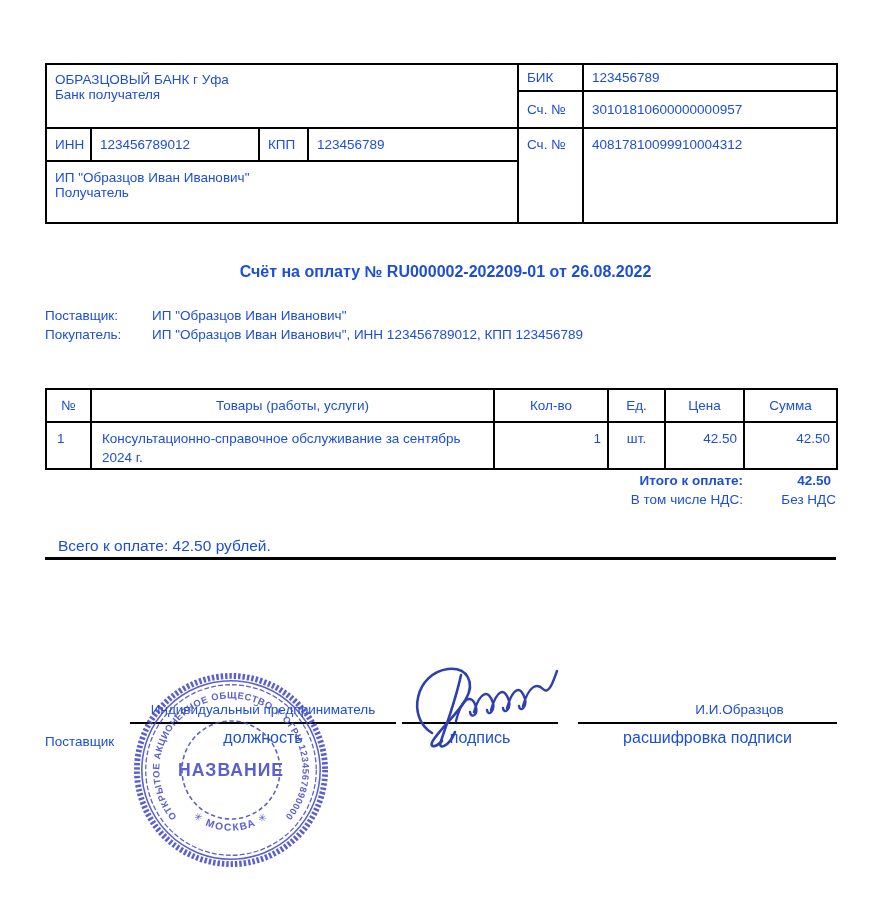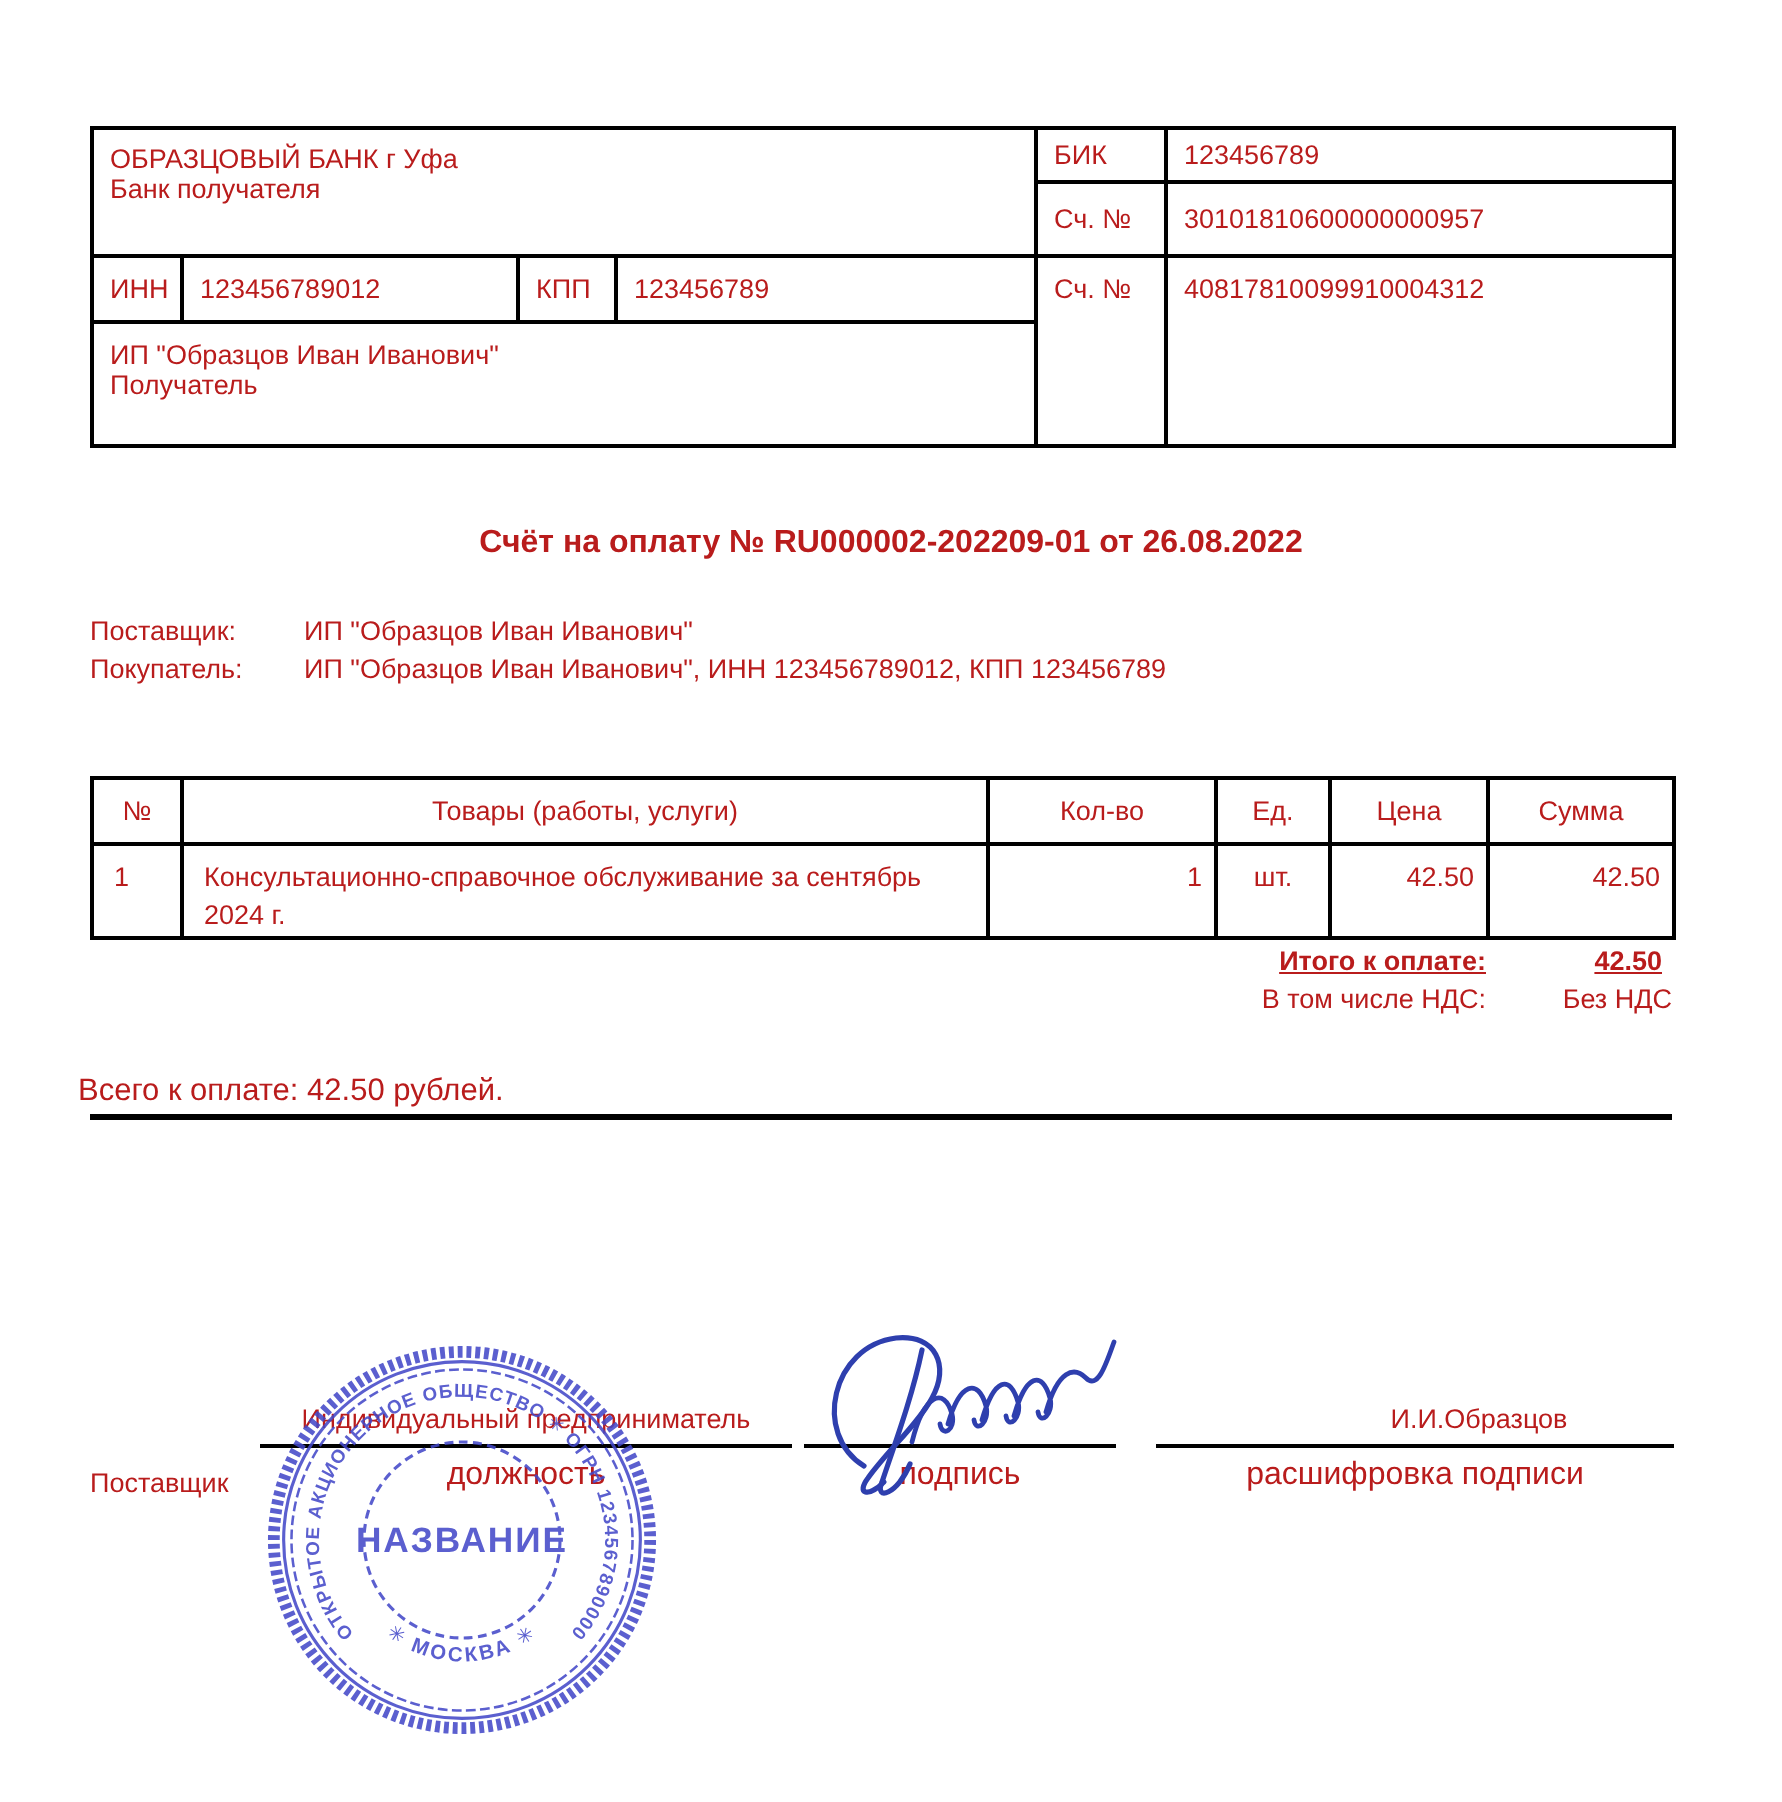--- a/index.html
+++ b/index.html
@@ -2,21 +2,21 @@
 <html style="--stamp-color: #4348c8; --signature-color: #2e3fae;"><head>
 <meta charset="utf-8">
 <style>
   * { margin:0; padding:0; box-sizing:border-box; }
   html,body { background:#fff; }
   .page {
     position:relative;
     width:891px; height:901px;
     background:#fff;
     font-family:"Liberation Sans","DejaVu Sans",sans-serif;
-    color:#b91c1c;
+    color:#1d4ed8;
     font-size:13.5px;
     overflow:hidden;
   }
   
   table { border-collapse:collapse; table-layout:fixed; }
   .bank-table { position:absolute; left:45px; top:63px; width:791px; }
   .bank-table td { border:2px solid #000; font-size:13.5px; padding:0 8px; vertical-align:middle; overflow:hidden; }
   .bank-table .stack { vertical-align:top; padding:0; }
   .stack-inner { display:flex; flex-direction:column; justify-content:space-between; height:100%; padding:7px 8px 7px 8px; }
   .bank-table .top-align { vertical-align:top; padding-top:8px; }
@@ -29,24 +29,24 @@
   .items-table { position:absolute; left:45px; top:388px; width:791px; }
   .items-table th, .items-table td { border:2px solid #000; font-size:13.5px; font-weight:normal; }
   .items-table th { text-align:center; }
   .items-table td { vertical-align:top; padding-top:6px; line-height:19px; }
   .cell-left   { text-align:left;  padding-left:10px; padding-right:8px; }
   .cell-right  { text-align:right; padding-right:6px; }
   .cell-center { text-align:center; }
   
   .totals { position:absolute; left:45px; top:471px; width:791px; }
   .trow { display:flex; justify-content:flex-end; line-height:19px; }
-  .trow.bold { font-weight:bold;text-decoration:underline; }
+  .trow.bold { font-weight:bold; }
   .t-value { width:93px; text-align:right; }
   .t-value.pad { padding-right:5px; }
-  .grand-total { position:absolute; left:39px; top:537px; font-size:15.5px; }
+  .grand-total { position:absolute; left:58px; top:537px; font-size:15.5px; }
   .thick-rule { position:absolute; left:45px; top:557px; width:791px; height:3px; background:#000; }
   .basis { position:absolute; left:45px; top:602px; }
   
   .sig-supplier { position:absolute; left:45px; top:702px;margin-top:32px; }
   .sig-line { position:absolute; top:722px; height:2px; background:#000; }
   .line-position { left:130px; width:266px; }
   .line-sign     { left:402px; width:156px; }
   .line-name     { left:578px; width:259px; }
   .over-line  { position:absolute; top:702px; text-align:center; }
   .under-line { position:absolute; top:729px; text-align:center; font-size:16px; }

